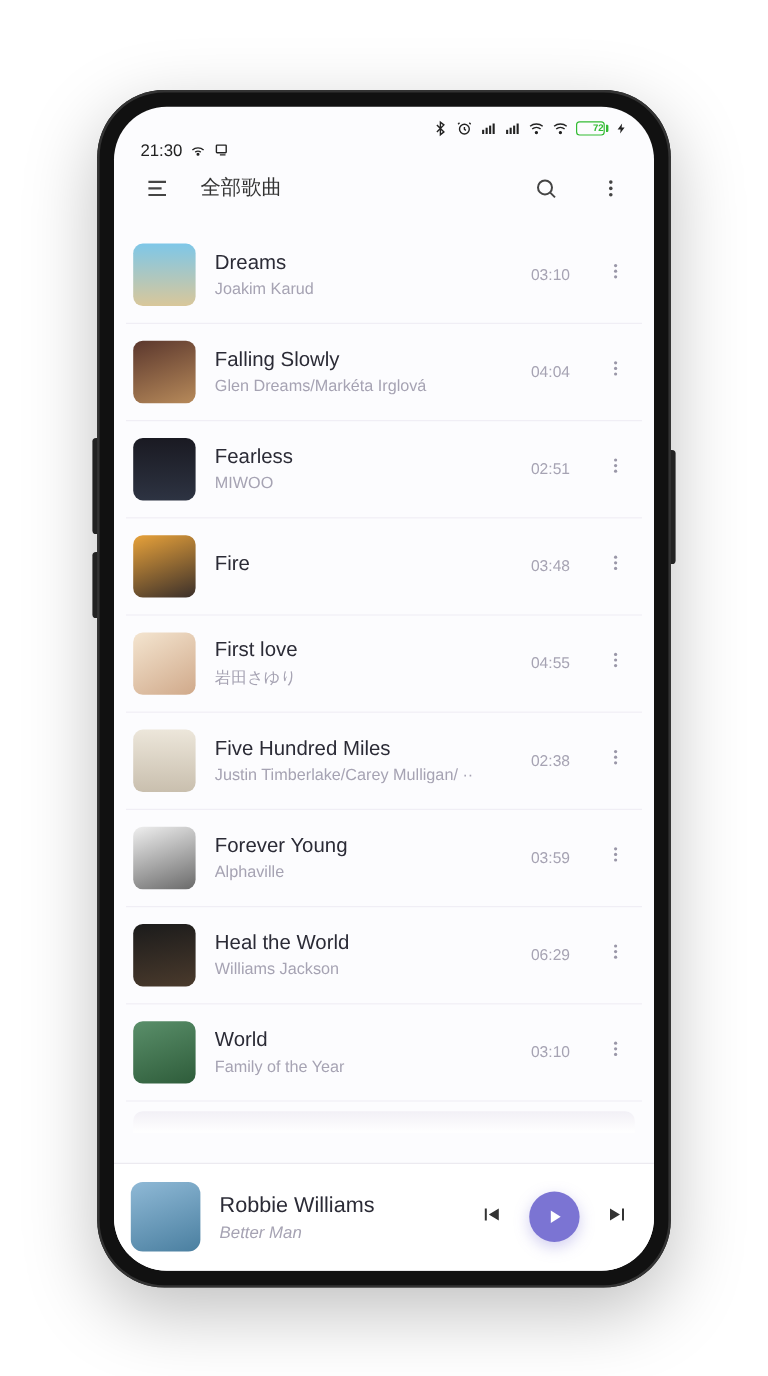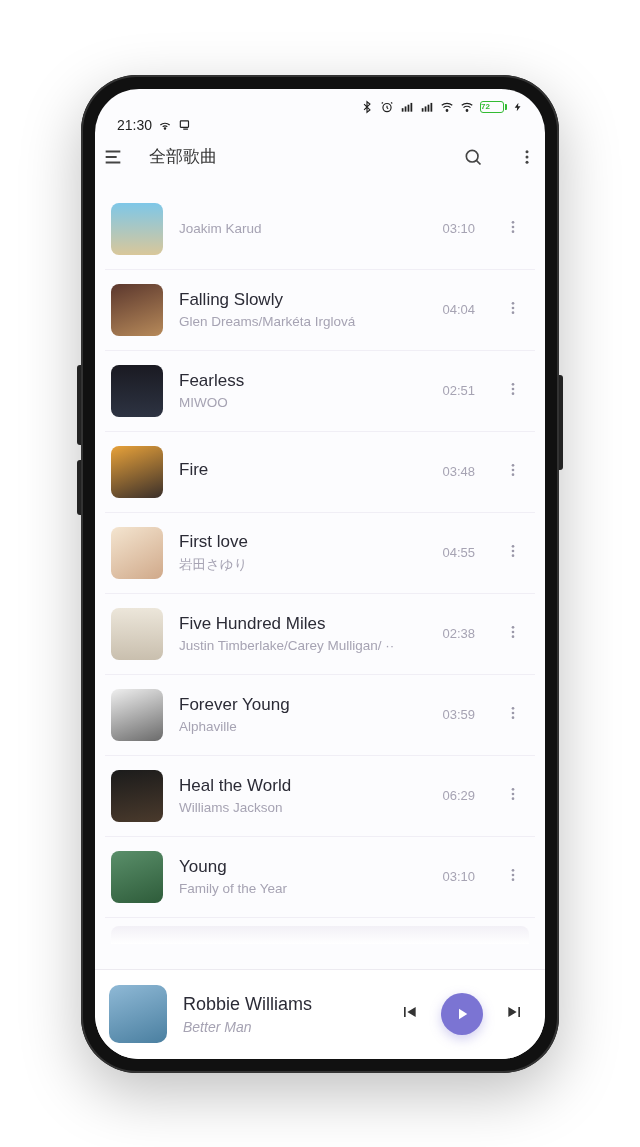--- a/index.html
+++ b/index.html
@@ -43,35 +43,35 @@
     font-size: 14px;
     color: #222;
   }
   .statusbar .left { display:flex; align-items:center; gap:6px; font-weight:500;margin-top:36px;}
   .statusbar .right { margin-left:auto; display:flex; align-items:center; gap:6px; font-size:13px;}
   .battery {
     display:inline-flex; align-items:center; gap:1px;
   }
   .battery-body {
     width:24px; height:12px; border:1.5px solid #3b3; border-radius:3px; position:relative;
-    display:flex; align-items:center; justify-content:flex-start;
+    display:flex; align-items:center; justify-content:flex-end;
     font-size:8px; font-weight:bold; color:#3b3;
   }
   .battery-body::before{
     content:""; position:absolute; left:1px; top:1px; bottom:1px; width:70%;
     background:#c5eec5; border-radius:1px; z-index:-1;
   }
   .battery-tip { width:2px; height:6px; background:#3b3; border-radius:0 1px 1px 0;}
   .ico { width:14px; height:14px; display:inline-block; }
   
   .header {
     height: 64px;
     display:flex;
     align-items:center;
-    padding: 0 0;
+    padding: 0 18px;
     gap: 18px;
   }
   .header .title { font-size:17px; color:#333; }
   .header .spacer { flex:1; }
   .icon-btn { width:36px; height:36px; display:flex; align-items:center; justify-content:center; cursor:pointer; color:#444;}
   .song-list {
     flex:1;
     overflow-y:auto;
     padding: 0 10px 0 10px;
     position:relative;
@@ -220,20 +220,21 @@
             <circle cx="12" cy="12" r="2"></circle>
             <circle cx="12" cy="19" r="2"></circle>
           </svg>
       </div>
     </div>
 
     <div class="song-list" id="song-list">
         <div class="row">
           <div class="cover cov0"></div>
           <div class="meta">
+            <div class="song-title">Dreams</div>
             <div class="artist">Joakim Karud</div>
           </div>
           <div class="duration">03:10</div>
           <div class="row-more"><svg width="16" height="16" viewBox="0 0 24 24" fill="currentColor">
               <circle cx="12" cy="5" r="2"></circle>
               <circle cx="12" cy="12" r="2"></circle>
               <circle cx="12" cy="19" r="2"></circle>
             </svg></div>
         </div>
         <div class="row">
@@ -322,21 +323,21 @@
           <div class="duration">06:29</div>
           <div class="row-more"><svg width="16" height="16" viewBox="0 0 24 24" fill="currentColor">
               <circle cx="12" cy="5" r="2"></circle>
               <circle cx="12" cy="12" r="2"></circle>
               <circle cx="12" cy="19" r="2"></circle>
             </svg></div>
         </div>
         <div class="row">
           <div class="cover cov8"></div>
           <div class="meta">
-            <div class="song-title">Young</div>
+            <div class="song-title">World</div>
             <div class="artist">Family of the Year</div>
           </div>
           <div class="duration">03:10</div>
           <div class="row-more"><svg width="16" height="16" viewBox="0 0 24 24" fill="currentColor">
               <circle cx="12" cy="5" r="2"></circle>
               <circle cx="12" cy="12" r="2"></circle>
               <circle cx="12" cy="19" r="2"></circle>
             </svg></div>
         </div>
         <div class="partial-row"></div>

